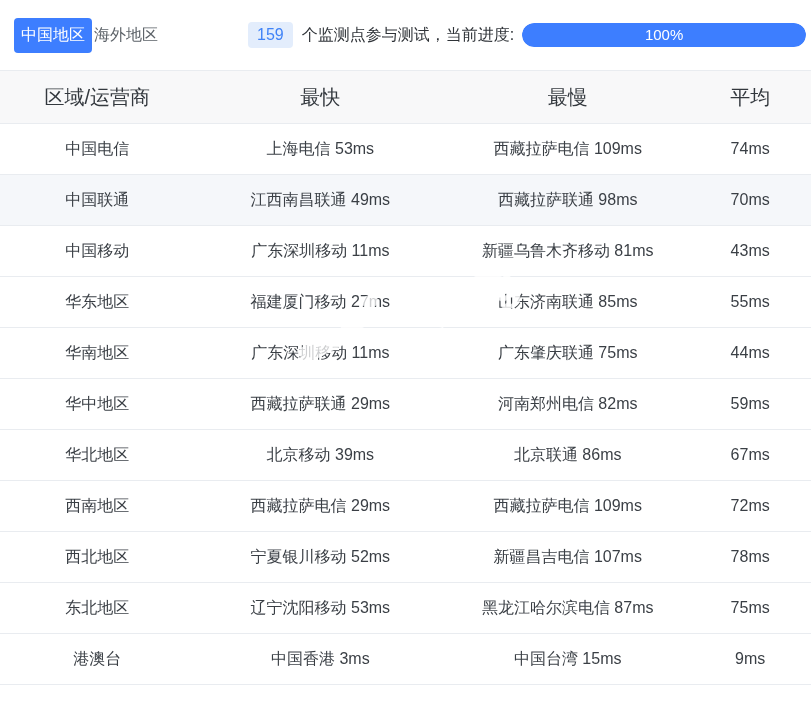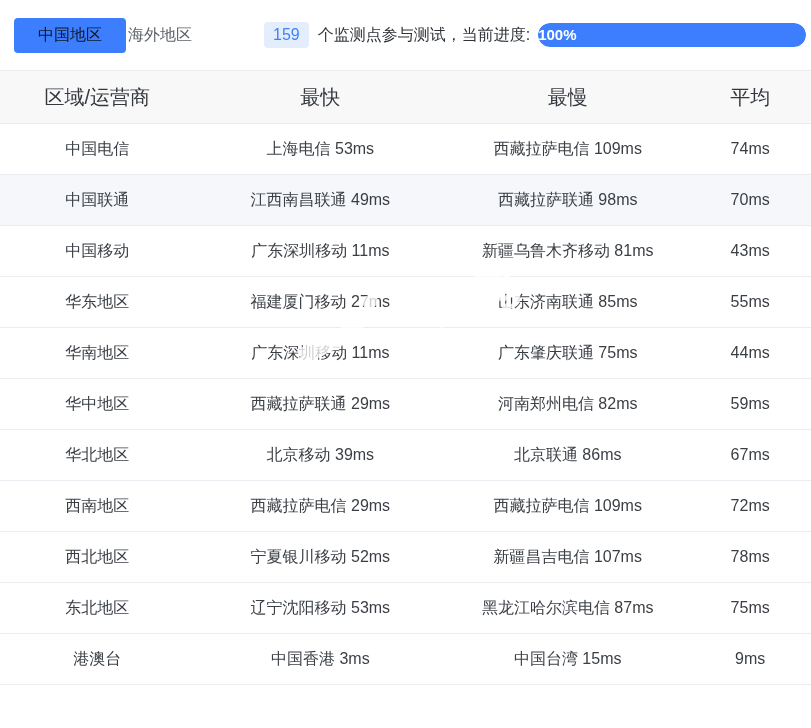--- a/index.html
+++ b/index.html
@@ -28,31 +28,31 @@
     padding:0 5px 0 14px;
     background:#ffffff;
   }
   .tab{
     font-size:16px;
     cursor:pointer;
     white-space:nowrap;
   }
   .tab.active{
     background:var(--accent);
-    color:#0f172a;
-    padding:7px 24px;
+    color:#ffffff;
+    padding:7px 7px;
     border-radius:4px;
   }
   .tab.inactive{
     color:var(--text-2);
     margin-left:2px;
     padding:7px 0;
   }
   .count-badge{
-    margin-left:72px;
+    margin-left:90px;
     background:var(--badge-bg);
     color:var(--badge-text);
     font-size:16px;
     padding:4px 9px;
     border-radius:4px;
   }
   .count-label{
     margin-left:9px;
     font-size:16px;
     color:#2f3338;
@@ -67,22 +67,21 @@
     overflow:hidden;
     position:relative;
   }
   .progress-fill{
     height:100%;
     background:var(--accent);
     border-radius:12px;
     color:#ffffff;
     font-size:15px;
     line-height:24px;
-    text-align:left;
-    font-weight:bold;
+    text-align:center;
   }
   
   table{
     width:100%;
     border-collapse:collapse;
     table-layout:fixed;
   }
   thead th{
     height:53px;
     background:var(--head-bg);

